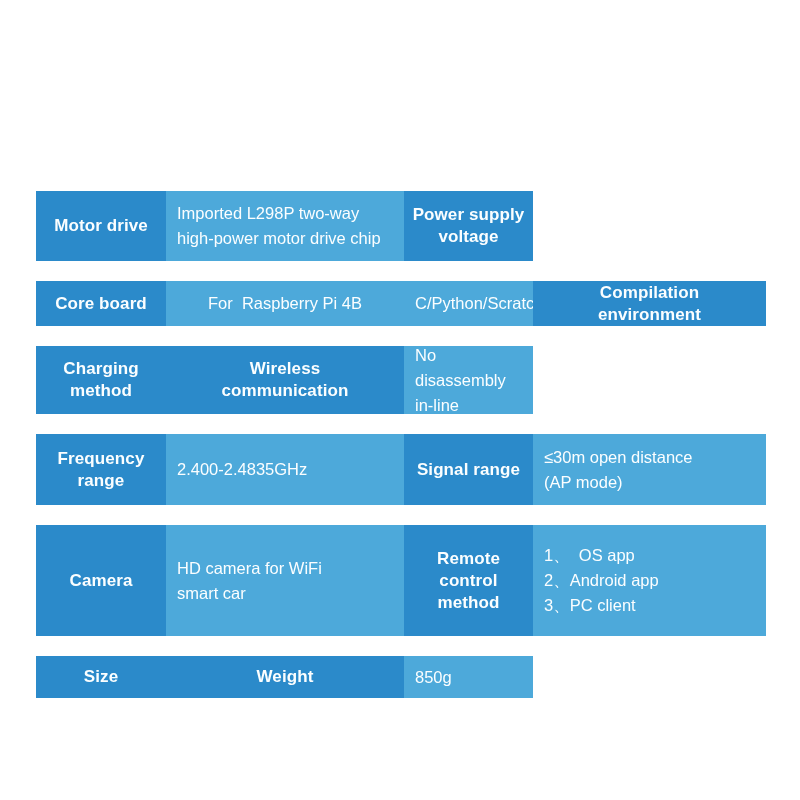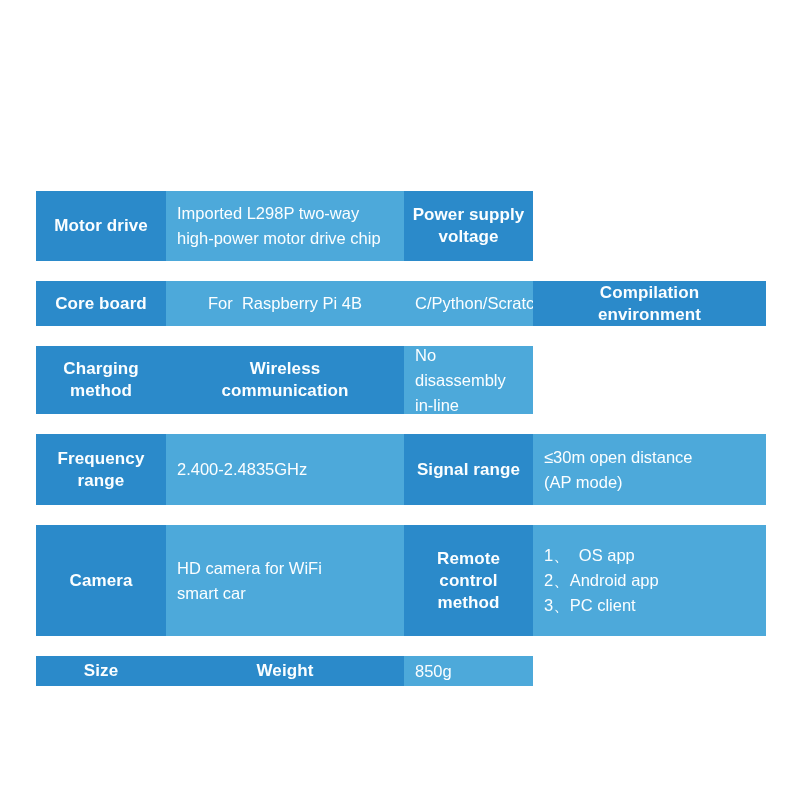--- a/index.html
+++ b/index.html
@@ -29,21 +29,21 @@
   }
   .row{
     display:grid;
     grid-template-columns:130px 238px 129px 233px;
   }
   .r1{height:70px}
   .r2{height:45px}
   .r3{height:68px}
   .r4{height:71px}
   .r5{height:111px}
-  .r6{height:30px}
+  .r6{height:42px}
   .cell{
     display:flex;
     align-items:center;
     color:#fbfeff;
     white-space:pre-wrap;
     overflow:hidden;
     box-sizing:border-box;
   }
   .label{
     background:#2b8aca;

